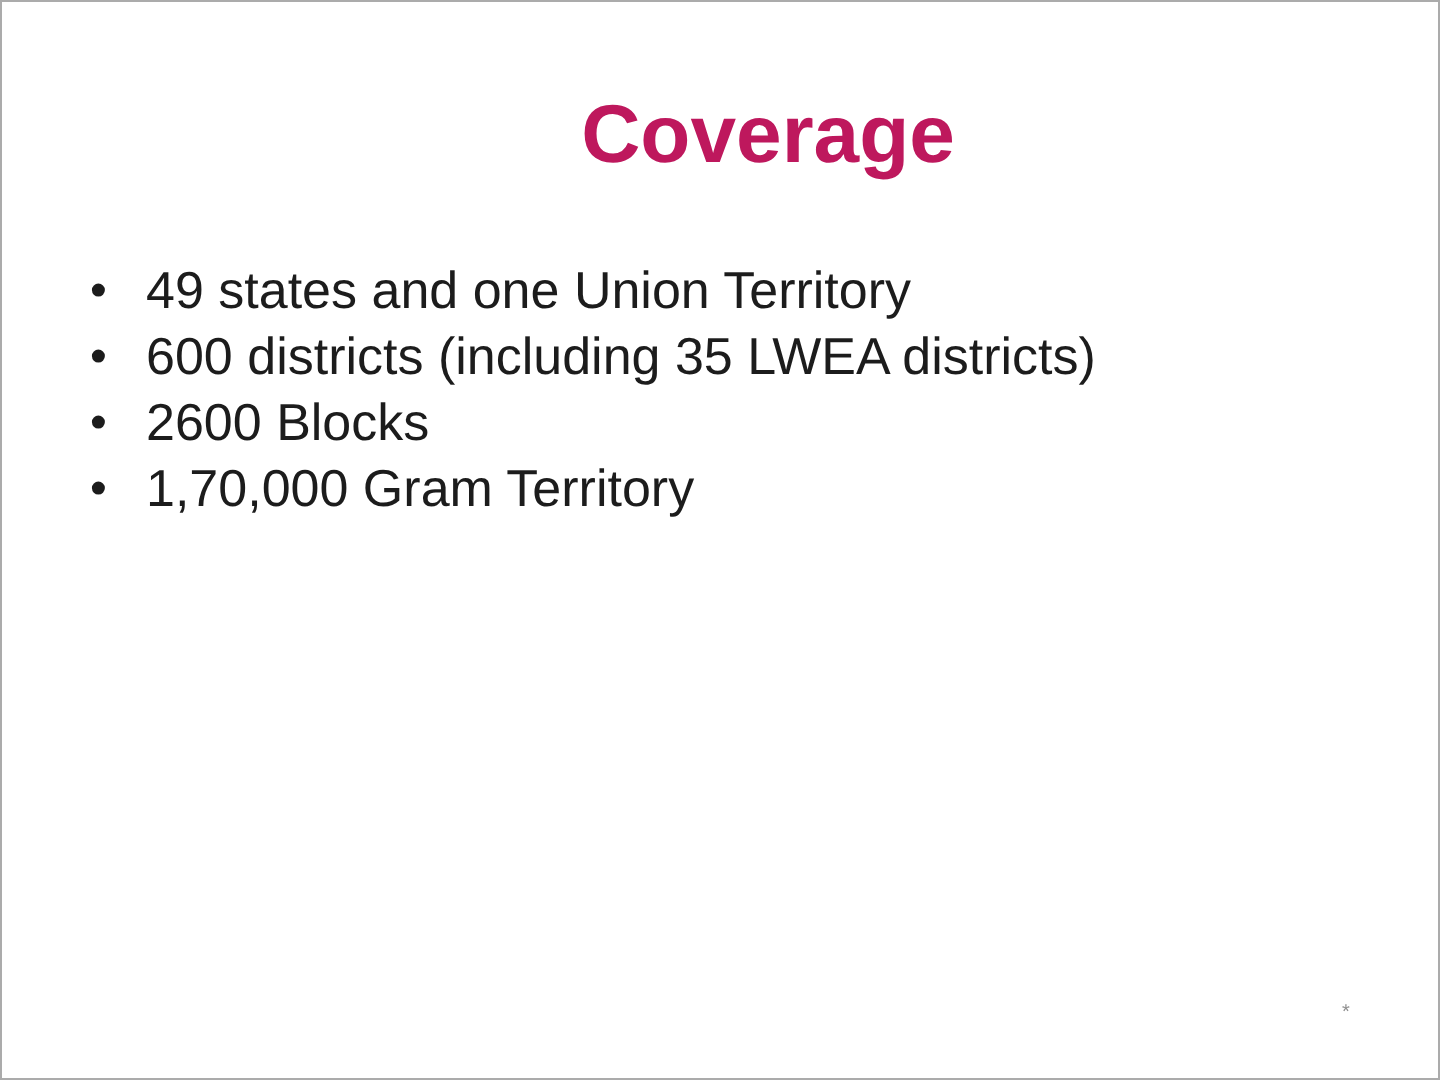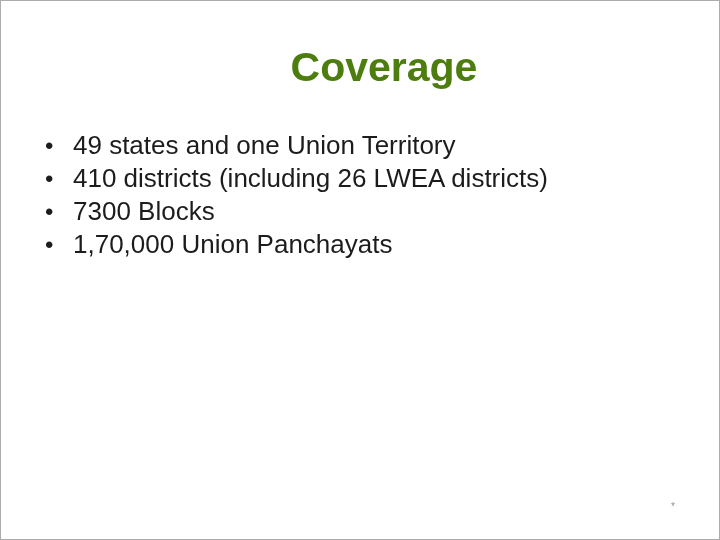--- a/index.html
+++ b/index.html
@@ -62,36 +62,36 @@
     font-size: 10px;
     line-height: 10px;
     color: #8f8f8f;
   }
 </style>
 </head>
 <body>
 
 <div class="slide">
 
-  <h1 class="slide-title" style="color: #4d7c0f; padding-left: 48px;">Coverage</h1>
+  <h1 class="slide-title" style="color: #be185d; padding-left: 48px;">Coverage</h1>
 
   <ul class="bullet-list">
     <li class="bullet-item">
       <span class="bullet-dot">•</span>
       <span class="bullet-text">49 states and one Union Territory</span>
     </li>
     <li class="bullet-item">
       <span class="bullet-dot">•</span>
-      <span class="bullet-text">410 districts (including 26 LWEA districts)</span>
+      <span class="bullet-text">600 districts (including 35 LWEA districts)</span>
     </li>
     <li class="bullet-item">
       <span class="bullet-dot">•</span>
-      <span class="bullet-text">7300 Blocks</span>
+      <span class="bullet-text">2600 Blocks</span>
     </li>
     <li class="bullet-item">
       <span class="bullet-dot">•</span>
-      <span class="bullet-text">1,70,000 Union Panchayats</span>
+      <span class="bullet-text">1,70,000 Gram Territory</span>
     </li>
   </ul>
 
   <span class="footnote-mark">*</span>
 
 </div>
 
 </body></html>

